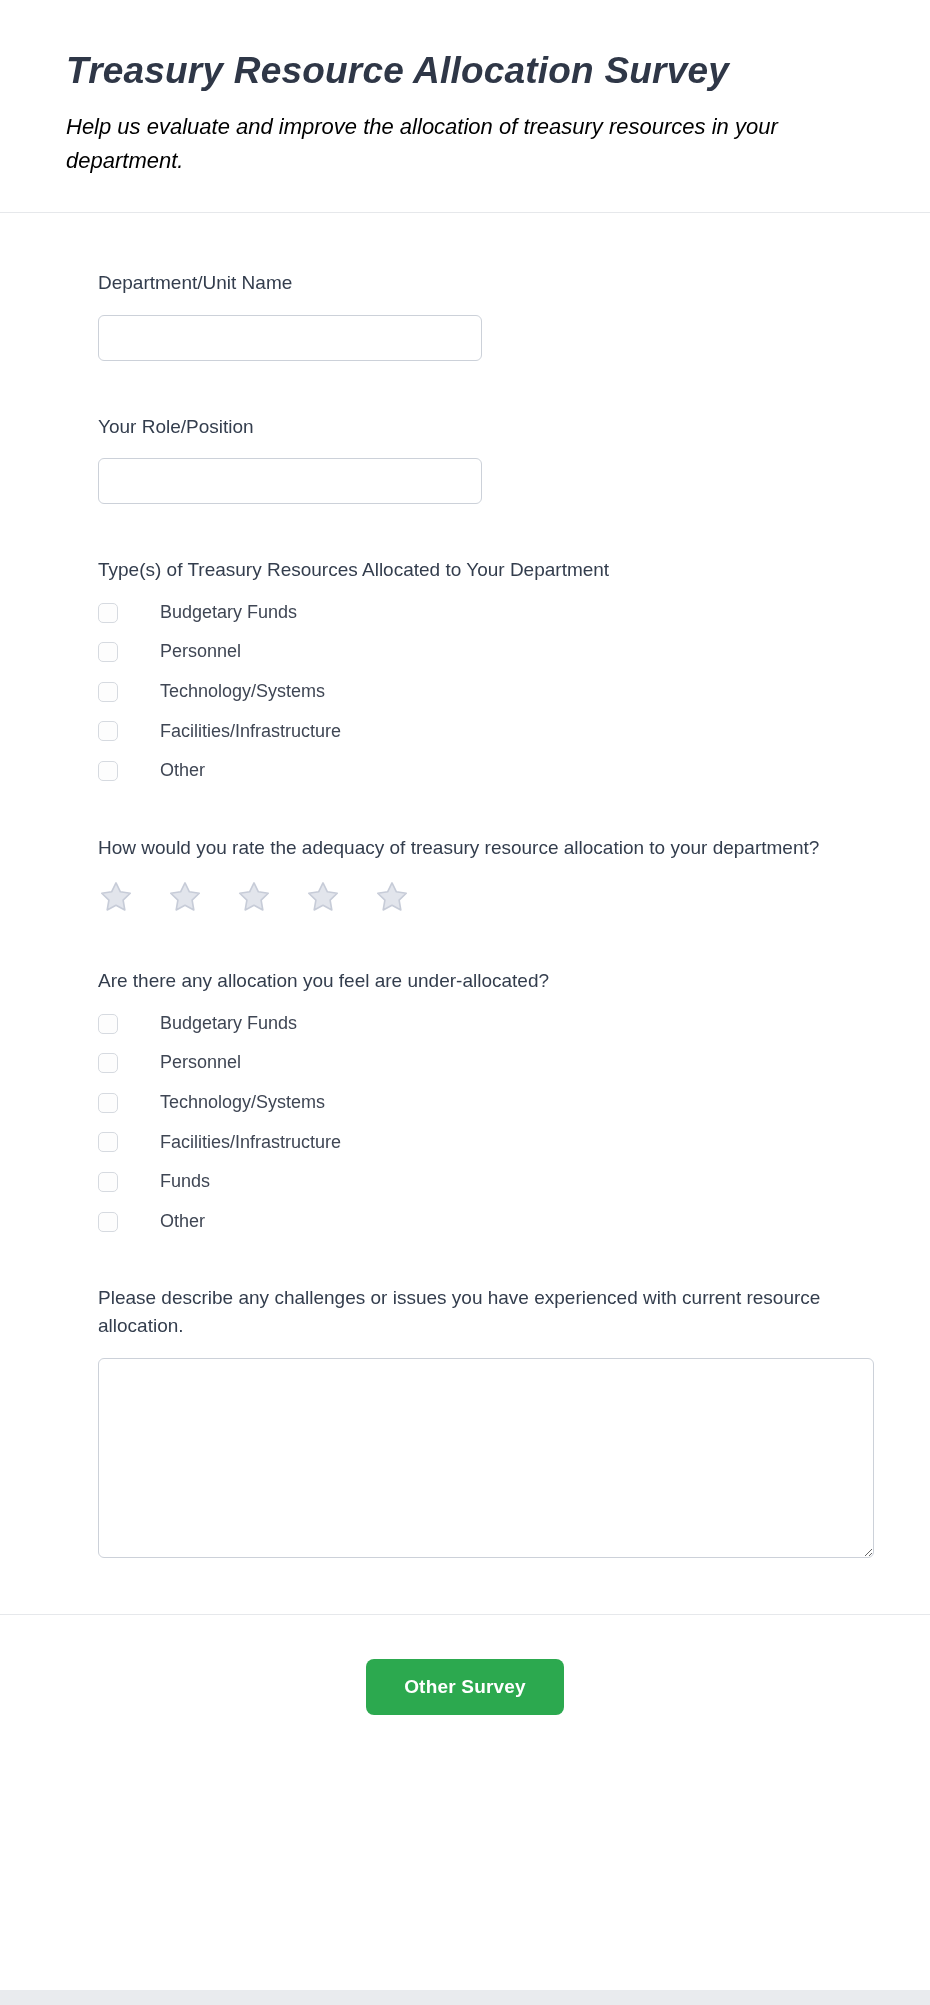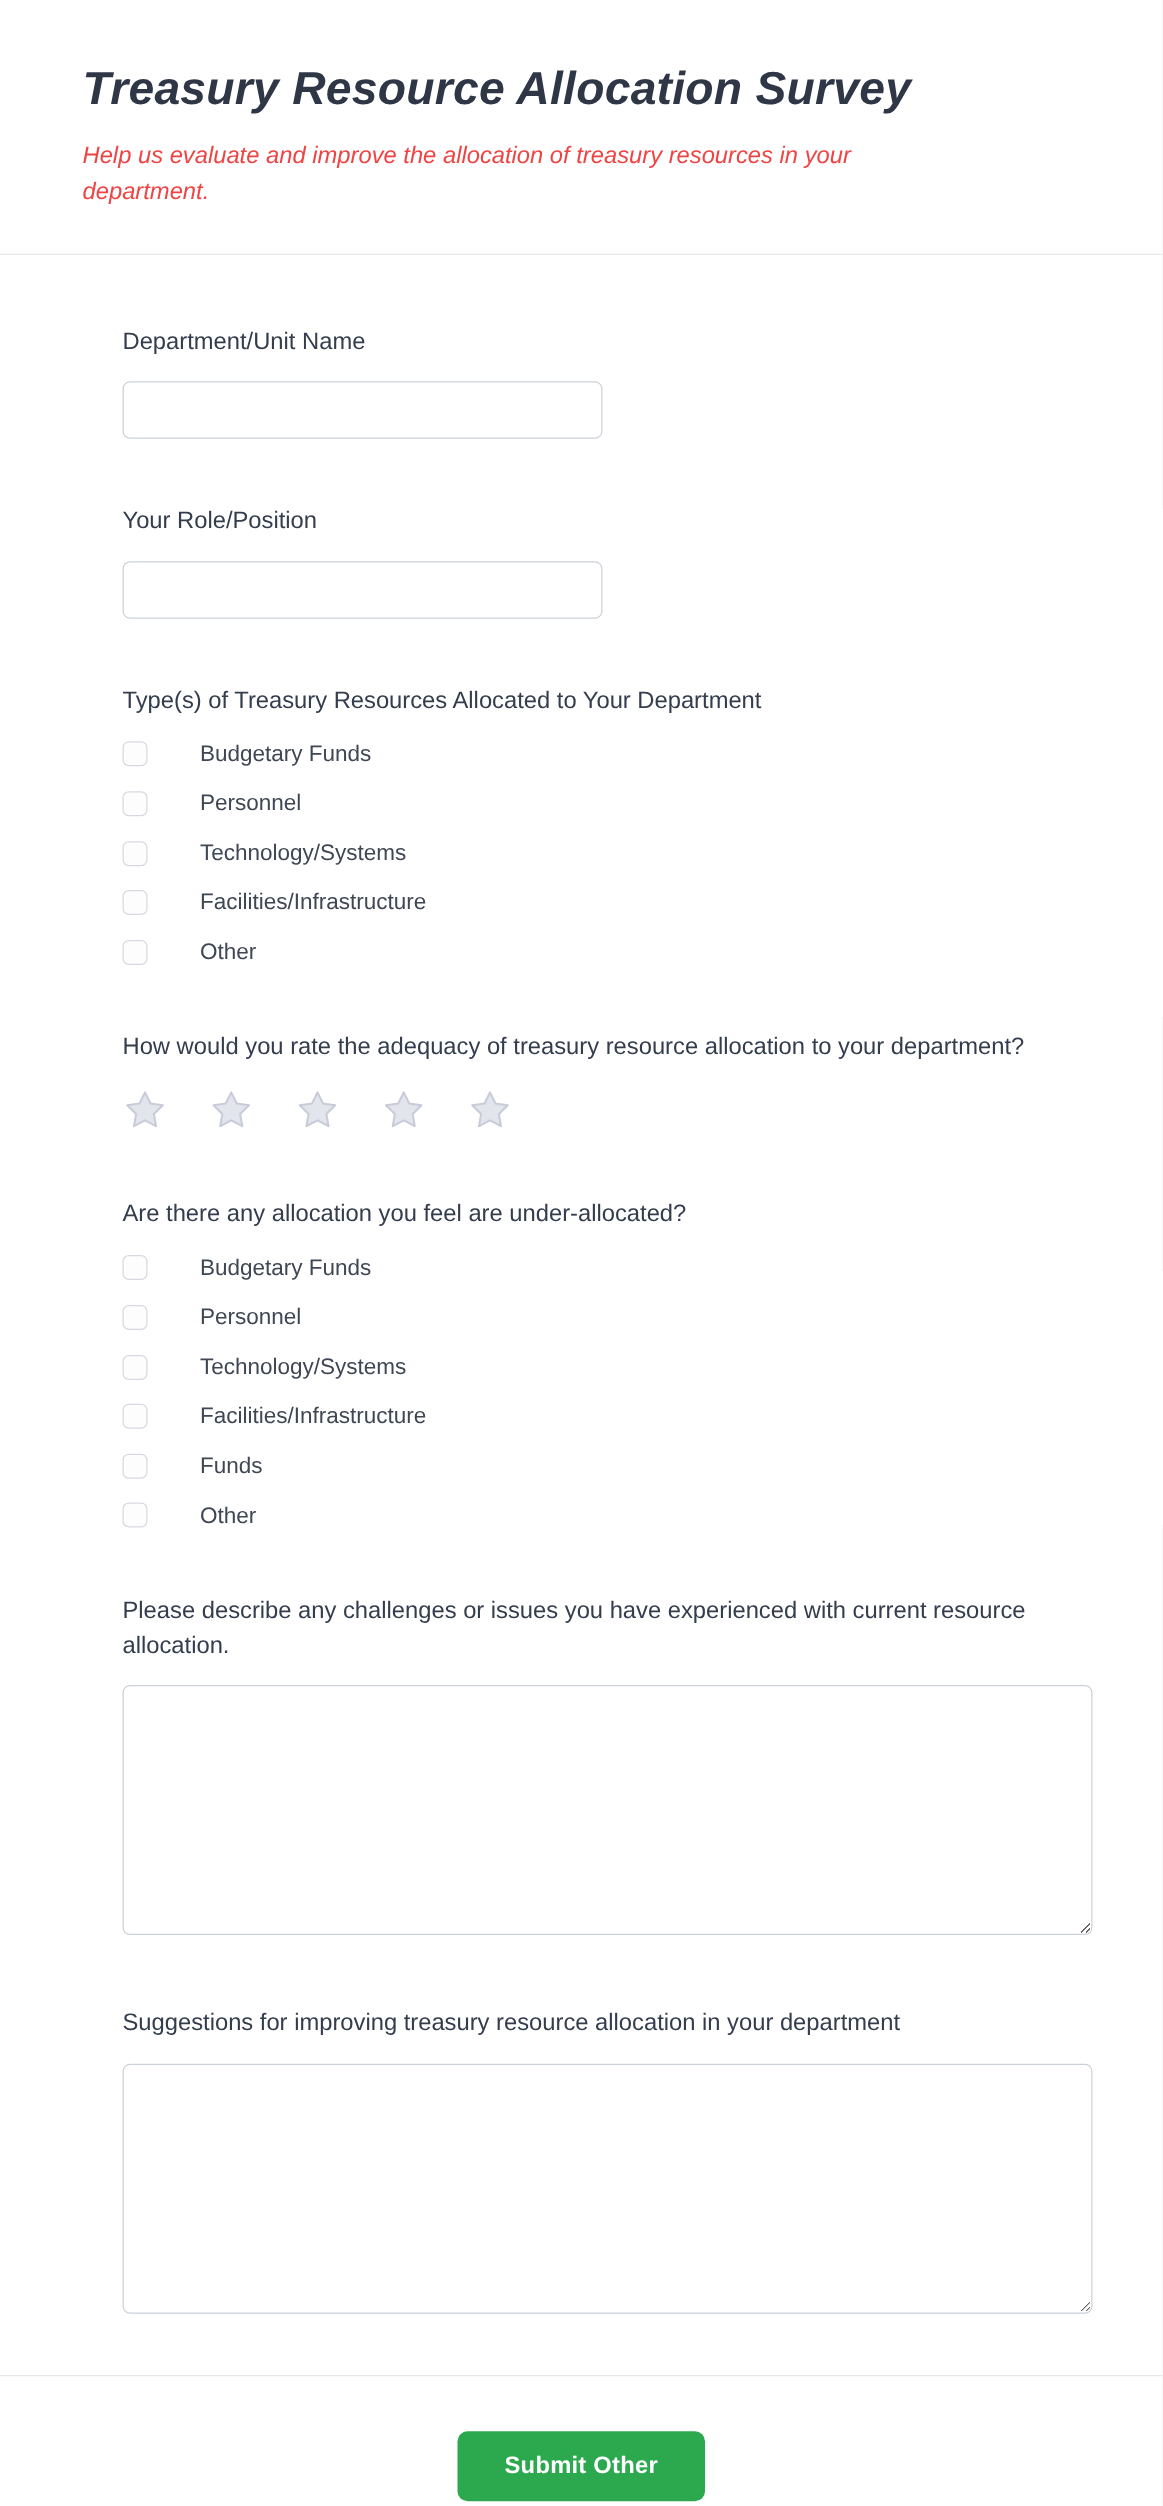--- a/index.html
+++ b/index.html
@@ -25,23 +25,23 @@
   }
   .title {
     margin: 0 0 18px 0;
     font-size: 37px;
     font-weight: 700;
     color: #2f3747;
     letter-spacing: 0.2px;
   }
   .subtitle {
     margin: 0;
-    font-size: 19px;
+    font-size: 22px;
     line-height: 1.55;
-    color: #ef4444;
+    color: #000000;
     max-width: 720px;
   }
   .divider {
     height: 1px;
     background: #e6e8eb;
     width: 100%;
   }
   .form-body {
     padding: 56px 56px 0 66px;
     margin-left: 32px;
@@ -232,27 +232,23 @@
           <span class="checkbox"></span>
           <span class="option-label">Other</span>
         </div>
       </div>
 
       <div class="field">
         <label class="field-label">Please describe any challenges or issues you have experienced with current resource allocation.</label>
         <textarea class="textarea-input" style=""></textarea>
       </div>
 
-      <div class="field" style="margin-bottom:44px;">
-        <label class="field-label">Suggestions for improving treasury resource allocation in your department</label>
-        <textarea class="textarea-input" style=""></textarea>
-      </div>
 
     </div>
 
     <div class="divider"></div>
 
     <div class="footer">
-      <button class="submit-btn" style="background: rgb(44, 169, 79);">Submit Other</button>
+      <button class="submit-btn" style="background: rgb(44, 169, 79);">Other Survey</button>
     </div>
 
   </div>
 </div>
 
 </body></html>

